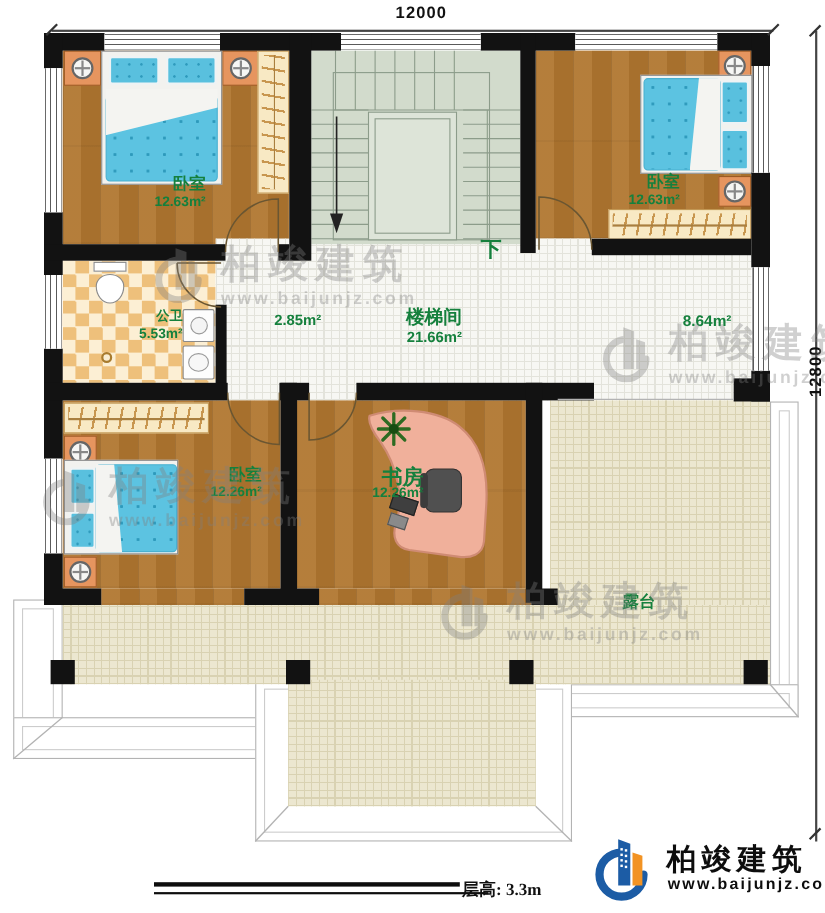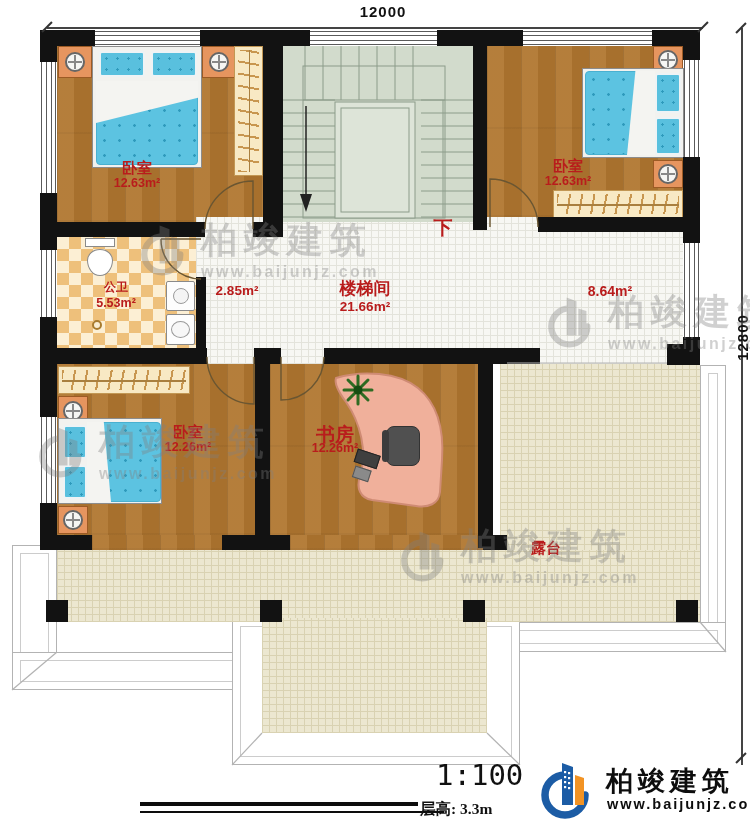--- a/index.html
+++ b/index.html
@@ -55,21 +55,21 @@
   .appliance .drum{position:absolute;left:50%;top:50%;width:16px;height:16px;margin:-8px 0 0 -8px;
     border:1.5px solid #9a9a9a;border-radius:50%;background:#f4f4f4;}
   .appliance .basin{position:absolute;left:4px;top:6px;width:19px;height:17px;border:1.5px solid #9a9a9a;border-radius:50%;background:#f7f7f7;}
   .toilet-tank{position:absolute;background:#fff;border:1.5px solid #8a8a8a;}
   .toilet-bowl{position:absolute;background:#fff;border:1.5px solid #8a8a8a;border-radius:50% 50% 50% 50%/42% 42% 58% 58%;}
   .drain{position:absolute;width:10px;height:10px;border:2px solid #a87b2e;border-radius:50%;background:#f9edd2;}
   .monitor{position:absolute;transform:rotate(18deg);}
   .monitor .scr{position:absolute;left:0;top:0;width:24px;height:14px;background:#3f3f3f;border:1px solid #222;}
   .monitor .kbd{position:absolute;left:3px;top:17px;width:17px;height:12px;background:#8a8a8a;border:1px solid #555;}
   
-  .rlabel{position:absolute;text-align:center;font-weight:700;color:#b91c1c;line-height:1.1;}
+  .rlabel{position:absolute;text-align:right;font-weight:700;color:#15803d;line-height:1.1;}
   .dimtext{position:absolute;text-align:center;font-weight:600;color:#111;letter-spacing:1px;font-size:15px;}
   .dimline{position:absolute;background:#444;}
   .tick{position:absolute;width:14px;height:2px;background:#333;transform:rotate(-45deg);}
   
   .wm{position:absolute;display:flex;align-items:flex-start;gap:9px;color:#808080;opacity:.36;pointer-events:none;}
   .wm svg{width:54px;height:54px;flex:none;}
   .wm-name{font-size:36px;font-weight:700;letter-spacing:7px;line-height:1;white-space:nowrap;}
   .wm-site{font-size:16px;font-weight:700;letter-spacing:2.5px;margin-top:5px;white-space:nowrap;}
   
   .farea{position:absolute;left:30px;top:702px;font-size:17.5px;font-weight:700;color:#111;
@@ -320,21 +320,20 @@
       <circle cx="27" cy="36" r="20" fill="none" stroke="currentColor" stroke-width="7" stroke-dasharray="95.3 30.4" stroke-linecap="round"></circle>
       <polygon points="24,4 35,8 35,46 24,46" fill="currentColor"></polygon>
       <polygon points="37,16 46,19 46,46 37,46" fill="currentColor"></polygon>
     </svg>
     <div>
         <div class="wm-name">柏竣建筑</div>
          <div class="wm-site">www.baijunjz.com</div>
       </div>
   </div>
 
-  <div class="pscale">1:100</div>
   <div class="dimline" style="left:140px;top:802px;width:278px;height:4px;background:#0d0d0d"></div>
   <div class="dimline" style="left:140px;top:811px;width:304px;height:1.5px;background:#0d0d0d"></div>
   <div class="fheight">层高: 3.3m</div>
 
   <svg class="abs" style="left:538px;top:757px" width="60" height="64" viewBox="0 0 60 64">
     <circle cx="27" cy="38" r="20" fill="none" stroke="#1c5ca5" stroke-width="7.5" stroke-dasharray="95.3 30.4" stroke-linecap="round"></circle>
     <polygon points="24,6 35,10 35,48 24,48" fill="#1c5ca5"></polygon>
     <g fill="#fff">
       <rect x="26" y="14" width="2.2" height="2.2"></rect>
         <rect x="30" y="15" width="2.2" height="2.2"></rect>

